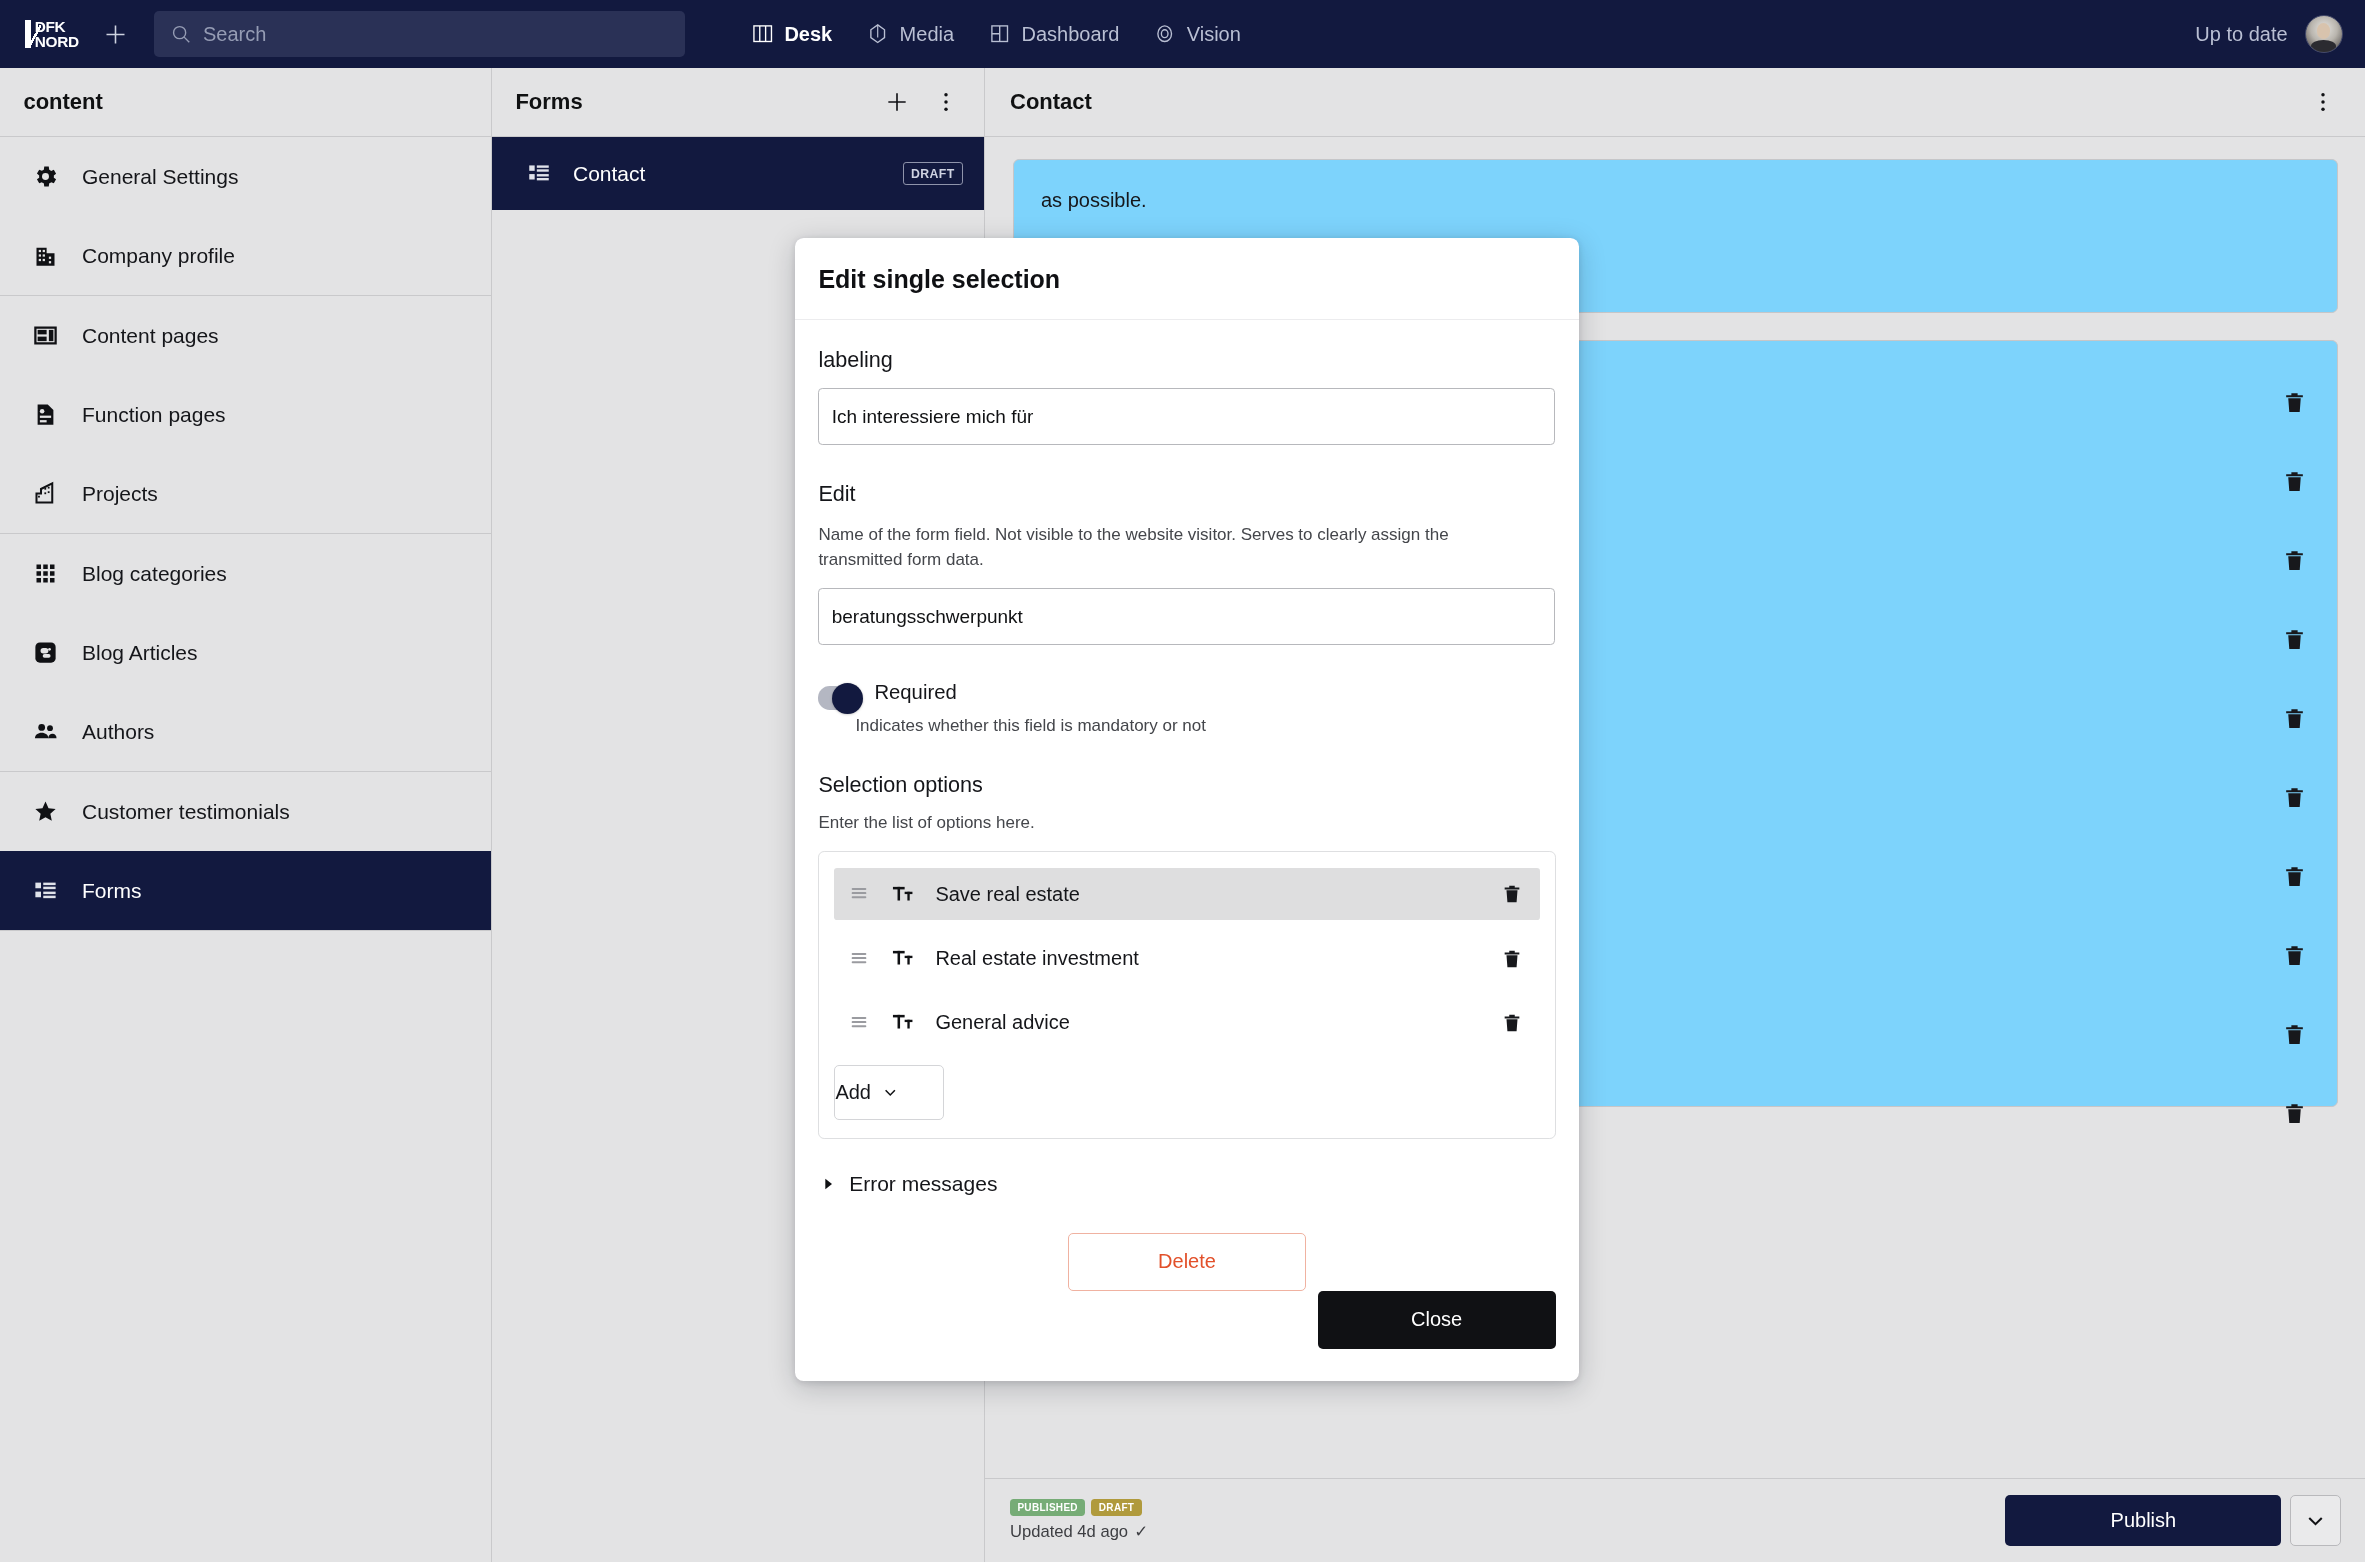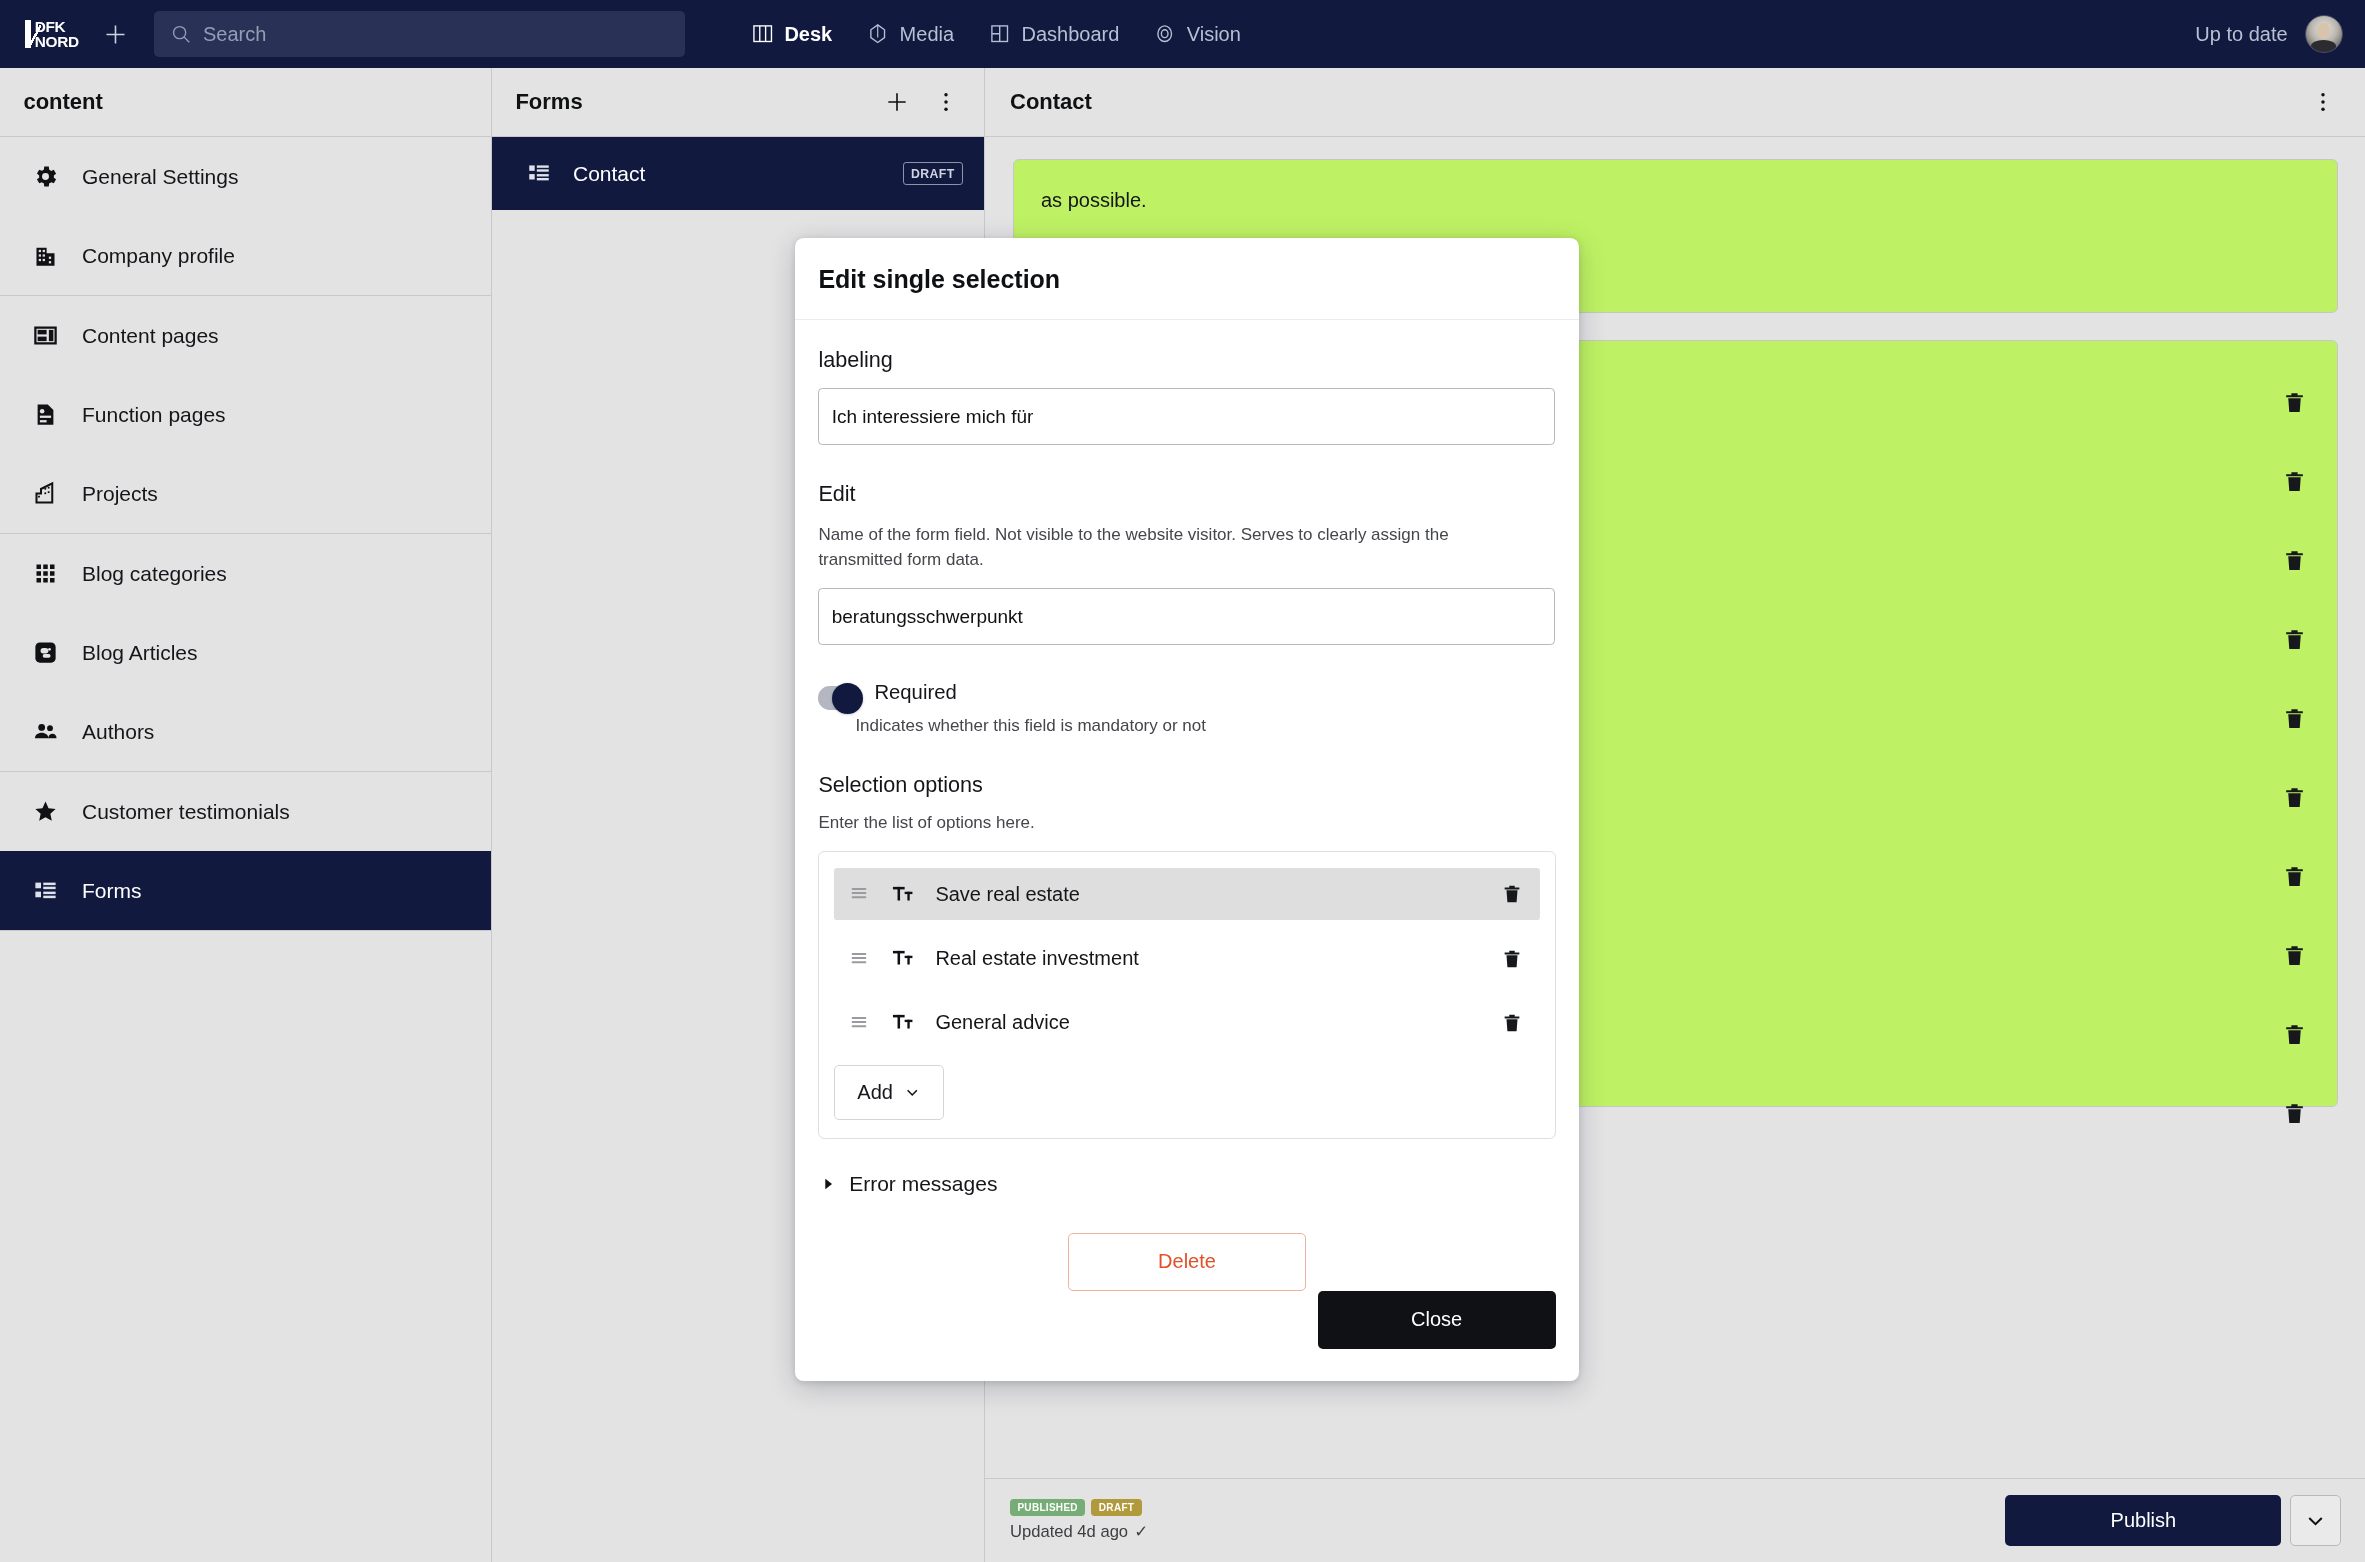--- a/index.html
+++ b/index.html
@@ -100,21 +100,21 @@
 
   
   .col-doc { flex:1; background:#e3e3e4; display:flex; flex-direction:column; min-width:0;}
   .col-head-3 {
     height: 69px; display:flex; align-items:center; padding: 0 21px 0 25px; border-bottom:0.6px solid #c9c9cb;
   }
   .col-head-3 .t { font-size:22px; font-weight:700; color:#101112; }
   .doc-body { flex:1; padding: 0 0 0 0; position:relative; overflow:hidden; }
   .doc-inner { padding: 22px 28px 0 28px; }
   .doc-card {
-    border:0.6px solid #c6c6c8; border-radius:6.2px; background:#bef264;
+    border:0.6px solid #c6c6c8; border-radius:6.2px; background:#7dd3fc;
     padding: 25px 27px; margin-bottom: 27px; position:relative;
   }
   .doc-card .line { font-size:20px; color:#15161a; line-height: 1.5; }
   .doc-card.c1 { height: 154px; }
   .doc-card.c2 { height: 767px; padding-top: 22px; }
   .field-row { height: 79px; display:flex; align-items:center; position:relative; }
   .field-row .fl { font-size:18.5px; color:#15161a; }
   .field-row .fsub { font-size: 15px; color:#6b6c70; }
   .trash-right {
     position:absolute; right: 0px; top: 50%; transform:translateY(-50%);
@@ -178,21 +178,21 @@
   .opt-row {
     height: 52px; display:flex; align-items:center; gap: 21px; padding: 0 13.6px 0 13.6px; border-radius: 3.1px;
     cursor:grab;
   }
   .opt-row.sel { background:#dededf; }
   .opt-gap { height: 12.3px; }
   .opt-label { font-size: 20px; color:#15161a; }
   .opt-trash { margin-left:auto; width:28px;height:28px;display:flex;align-items:center;justify-content:center;cursor:pointer;}
   .add-btn {
     margin-top: 16px; height: 55px; width: 110px; border:0.6px solid #d4d5d8; border-radius:5px; background:#fff;
-    display:flex; align-items:center; justify-content:center; gap:10px; cursor:pointer;
+    display:flex; align-items:center; gap:10px; cursor:pointer;
     font-size: 20px; color:#15161a;
   }
   .err-row { display:flex; align-items:center; gap: 13.6px; padding: 33px 0 0 1.2px; cursor:pointer; }
   .err-label { font-size: 21px; color:#15161a; }
   .modal-foot {
     display:flex; align-items:center; padding: 30px 23.4px 32px 23.4px; flex-direction: column;
   }
   .btn-delete {
     width: 238px; height: 58px; border:0.6px solid #f0b2a1; border-radius:5px; background:#fff;
     color:#e2502a; font-size:20px; cursor:pointer; font-family:"Liberation Sans", sans-serif;

